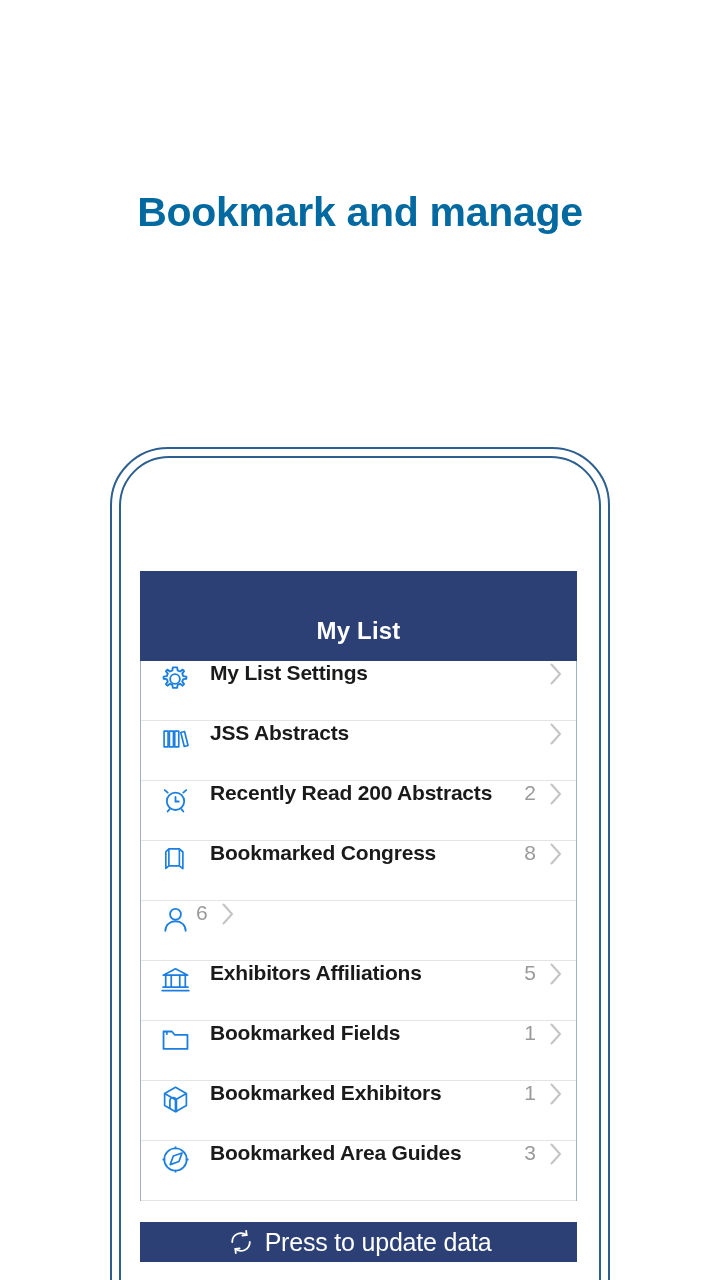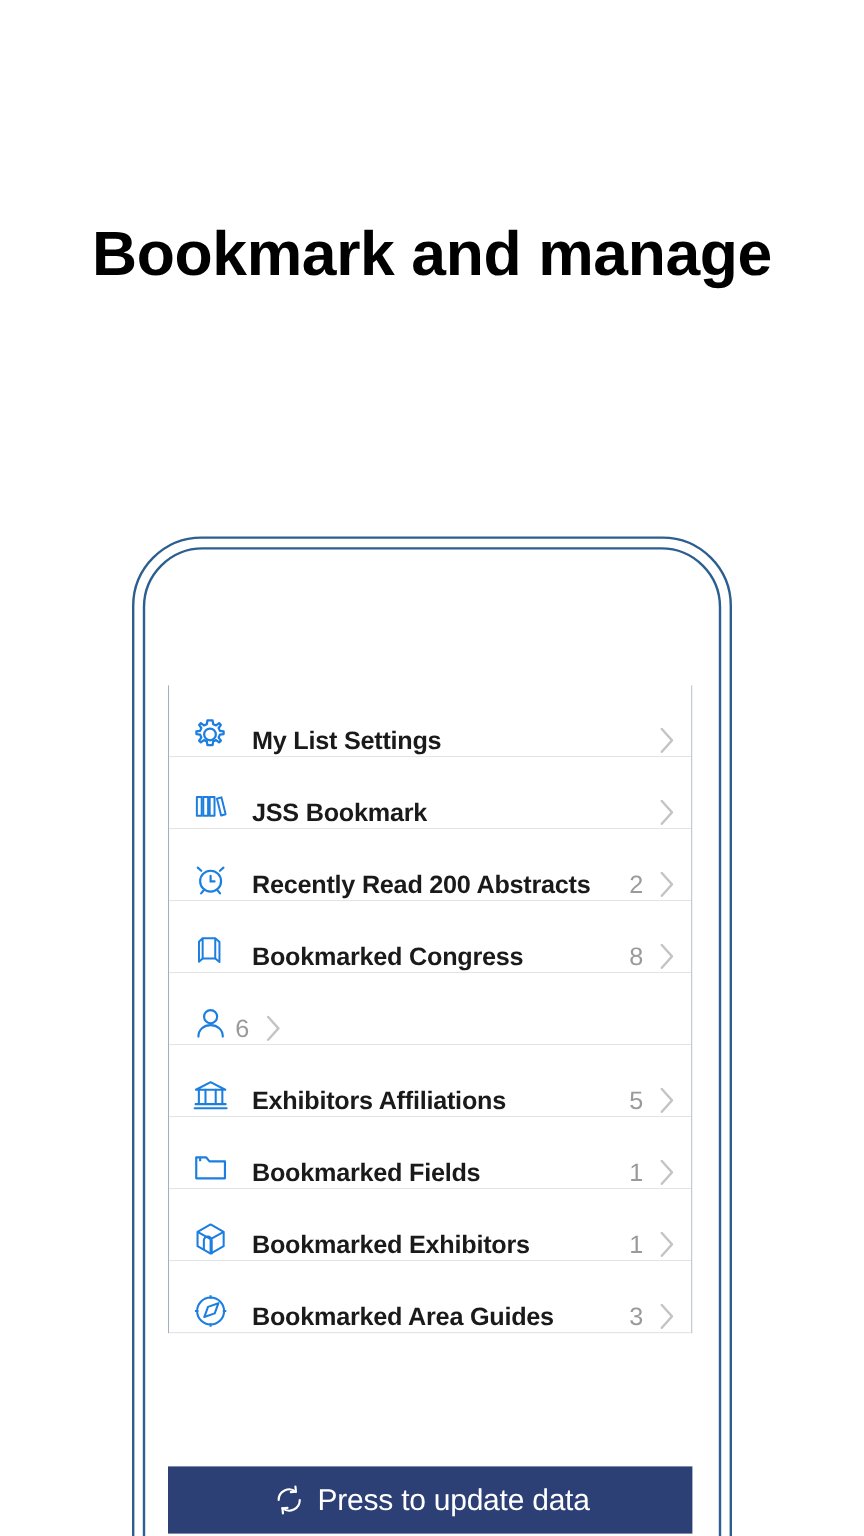--- a/index.html
+++ b/index.html
@@ -15,22 +15,22 @@
     position: relative;
   }
 
   
   .headline {
     position: absolute;
     left: 0;
     top: 168px;
     width: 720px;
     text-align: center;
-    color: #000000;
-    font-size: 52px;
+    color: #0369a1;
+    font-size: 41px;
     font-weight: 700;
     line-height: 88px;
     letter-spacing: -0.3px;
   }
   .headline-line {
     display: block;
   }
 
   
   .phone-frame-outer {
@@ -86,21 +86,21 @@
 
   .list {
     border-left: 1px solid #9fb1c7;
     border-right: 1px solid #9fb1c7;
     box-sizing: border-box;
   }
 
   .row {
     height: 60px;
     display: flex;
-    align-items: flex-end;
+    align-items: flex-start;
     border-bottom: 1px solid #e3e4e6;
     box-sizing: border-box;
     background: #ffffff;
     padding-left: 13px;
     padding-right: 12px;
   }
   .row-icon {
     width: 42px;
     height: 36px;
     flex: 0 0 42px;
@@ -131,21 +131,21 @@
     height: 26px;
     flex: 0 0 16px;
   }
 
   
   .update-bar {
     position: absolute;
     left: 140px;
     top: 1222px;
     width: 437px;
-    height: 56px;
+    height: 40px;
     background: #2c4076;
     display: flex;
     align-items: center;
     justify-content: center;
     box-sizing: border-box;
   }
   .update-icon {
     width: 30px;
     height: 30px;
     margin-right: 9px;
@@ -163,20 +163,23 @@
 
 <div class="headline">
   <span class="headline-line">Bookmark and manage</span>
 </div>
 
 <div class="phone-frame-outer"></div>
 <div class="phone-frame-inner"></div>
 
 <div class="screen">
 
+  <div class="app-header">
+    <span class="app-header-title">My List</span>
+  </div>
 
   <div class="list" id="list-container">
       <div class="row">
         <span class="row-icon">
           <svg viewBox="0 0 32 32" width="30" height="30" fill="none" stroke="#1c7fe0" stroke-width="2">
             <circle cx="16" cy="16" r="5.2"></circle>
             <path d="M16 3.6l2.3 0 .5 3.3 2.6 1.1 2.7-2 1.6 1.6-2 2.7 1.1 2.6 3.3 .5 0 2.3-3.3 .5-1.1 2.6 2 2.7-1.6 1.6-2.7-2-2.6 1.1-.5 3.3-2.3 0-2.3 0-.5-3.3-2.6-1.1-2.7 2-1.6-1.6 2-2.7-1.1-2.6-3.3-.5 0-2.3 3.3-.5 1.1-2.6-2-2.7 1.6-1.6 2.7 2 2.6-1.1 .5-3.3z" stroke-linejoin="round"></path>
           </svg>
         </span>
         <span class="row-label">My List Settings</span>
@@ -187,21 +190,21 @@
       </div>
       <div class="row">
         <span class="row-icon">
           <svg viewBox="0 0 32 32" width="28" height="28" fill="none" stroke="#1c7fe0" stroke-width="1.9" stroke-linejoin="round">
             <rect x="3.5" y="7" width="4.6" height="18"></rect>
             <rect x="9.6" y="7" width="4.6" height="18"></rect>
             <rect x="15.7" y="7" width="4.6" height="18"></rect>
             <path d="M22.6 8.6l4.3-1.2 4.0 16.0-4.3 1.2z"></path>
           </svg>
         </span>
-        <span class="row-label">JSS Bookmark</span>
+        <span class="row-label">JSS Abstracts</span>
         <span class="row-count"></span>
         <span class="row-chevron"><svg viewBox="0 0 16 26" width="16" height="26" fill="none" stroke="#c3c4c6" stroke-width="2" stroke-linecap="round" stroke-linejoin="round">
             <path d="M3.5 3.5L12 13l-8.5 9.5"></path>
           </svg></span>
       </div>
       <div class="row">
         <span class="row-icon">
           <svg viewBox="0 0 32 32" width="29" height="29" fill="none" stroke="#1c7fe0" stroke-width="2" stroke-linecap="round">
             <circle cx="16" cy="18" r="9.6"></circle>
             <path d="M16 13.2v5h3.6"></path>

